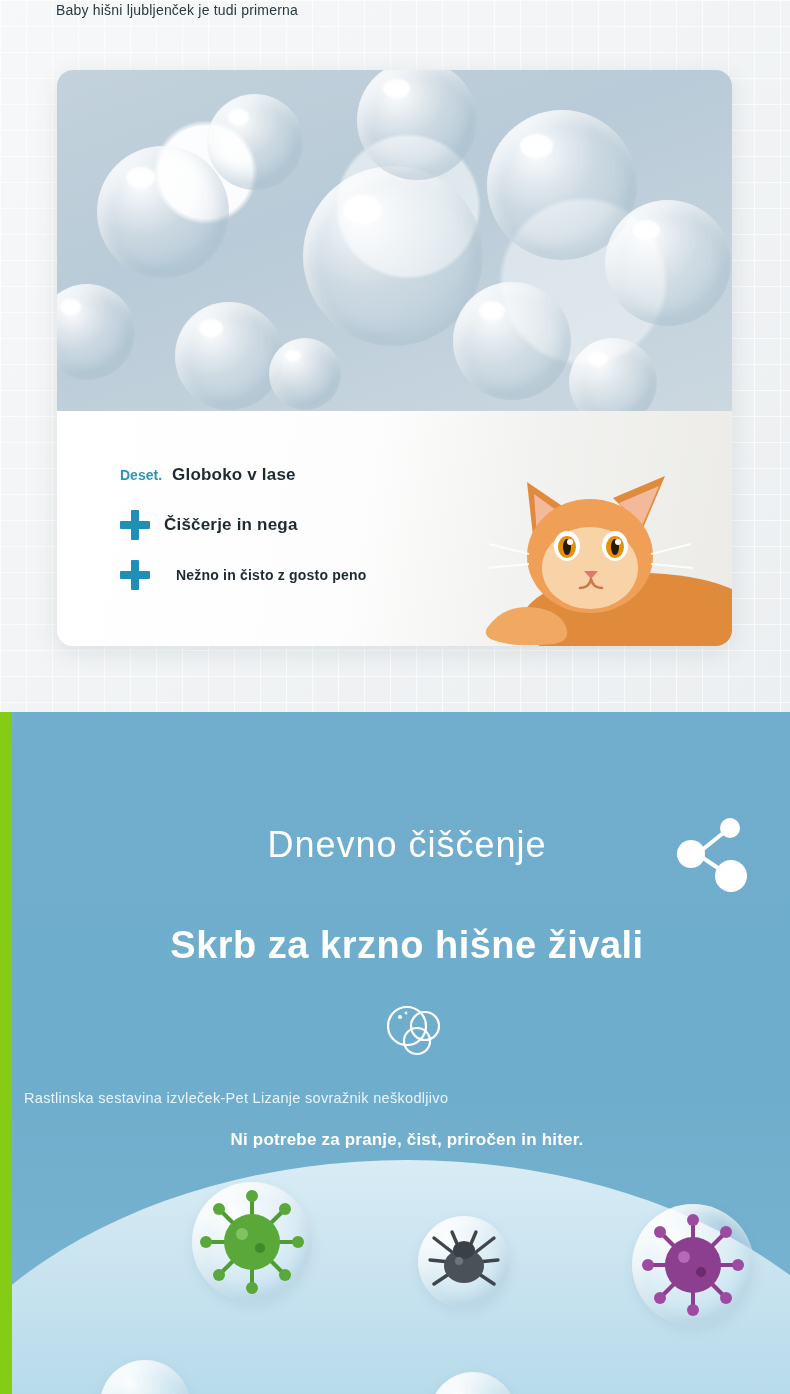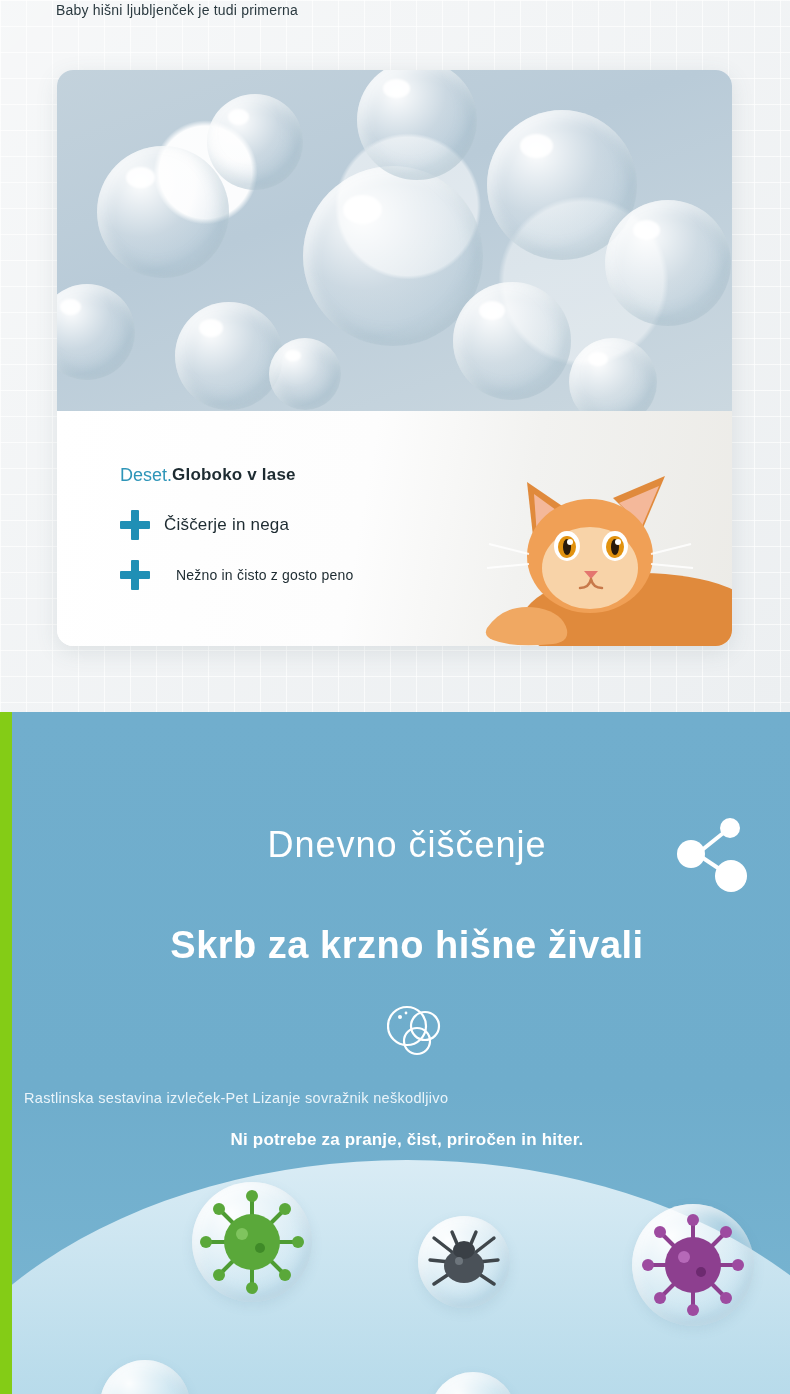--- a/index.html
+++ b/index.html
@@ -89,41 +89,42 @@
     width: 420px;
   }
   .feat-row {
     display: flex;
     align-items: center;
     margin-bottom: 20px;
     min-height: 30px;
   }
   .feat-tag {
     color: #2e95b8;
-    font-size: 18px;
-    font-weight: normal;
+    font-size: 14px;
+    font-weight: bold;
+    margin-right: 10px;
   }
   .feat-plus {
     width: 30px; height: 30px;
     position: relative;
     margin-right: 14px;
     flex: 0 0 30px;
   }
   .feat-plus::before, .feat-plus::after {
     content: "";
     position: absolute;
     background: #1f8fb5;
     border-radius: 1px;
   }
   .feat-plus::before { left: 0; top: 11px; width: 30px; height: 8px; }
   .feat-plus::after  { top: 0; left: 11px; height: 30px; width: 8px; }
   .feat-text {
     font-size: 17px;
     color: #1d2b31;
-    font-weight: normal;
+    font-weight: bold;
     letter-spacing: .2px;
   }
   .feat-text.small { font-size: 14px; padding-left: 12px; }
   .feat-text.lead { font-weight: bold; font-size: 17px; }
 
   
   .cat {
     position: absolute;
     right: 0; bottom: 0;
     width: 265px; height: 230px;

